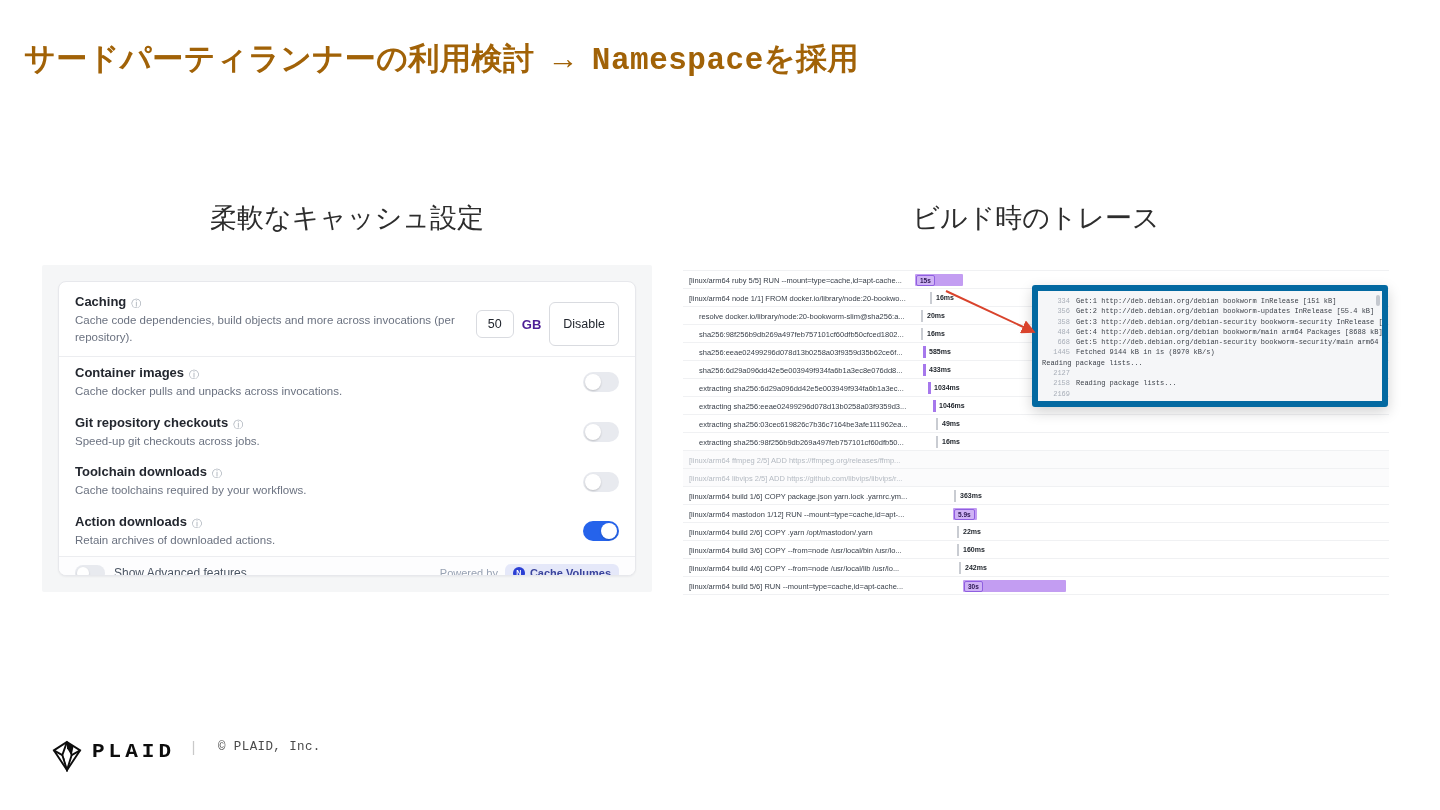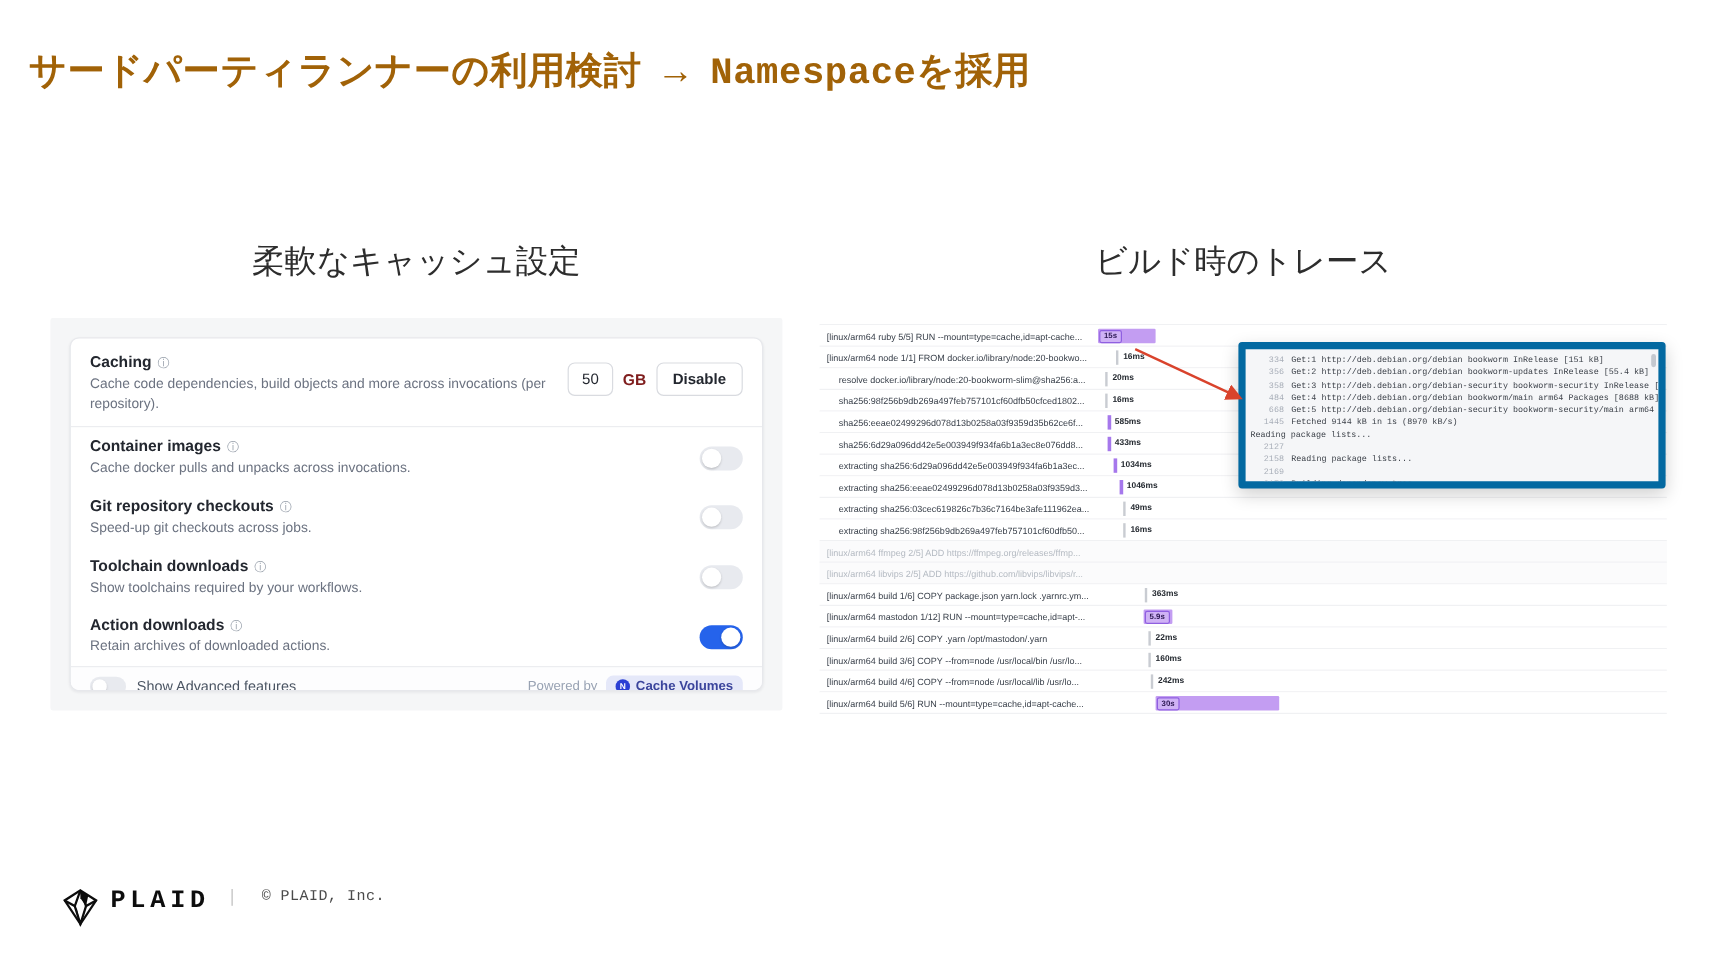--- a/index.html
+++ b/index.html
@@ -34,24 +34,24 @@
   .sec-title-row { display:flex; align-items:flex-end; gap:5px; }
   .sec-title { font-size:13px; font-weight:bold; color:#23272f; }
   .info-icon { font-size:10px; color:#98a0ab; line-height:1; }
   .sec-desc { font-size:11.5px; color:#6b7280; line-height:1.45; margin-top:3px; max-width:400px; }
   .sec-controls { display:flex; align-items:center; gap:8px; padding-top:8px; }
   .size-input {
     display:inline-flex; width:38px; height:28px; align-items:center; justify-content:center;
     background:#fff; border:1px solid #d9dbe0; border-radius:6px;
     font-size:12.5px; color:#23272f;
   }
-  .unit { font-size:13px; font-weight:bold; color:#7f1d1d; }
+  .unit { font-size:13px; font-weight:bold; color:#4c1d95; }
   .disable-btn {
-    height:28px; padding:1px 13px; background:#fff; border:1px solid #d9dbe0; border-radius:6px;
-    font-size:12.5px; font-weight:bold; color:#23272f; font-family:inherit; cursor:pointer;
+    height:44px; padding:1px 13px; background:#fff; border:1px solid #d9dbe0; border-radius:6px;
+    font-size:12.5px; font-weight:normal; color:#23272f; font-family:inherit; cursor:pointer;
   }
   .toggle-rows { flex:1; }
   .set-row {
     display:flex; justify-content:space-between; align-items:center; padding:8px 16px 7px 16px;
   }
   .toggle {
     position:relative; display:inline-block; width:36px; height:20px; border-radius:10px;
     background:#e8eaef; flex:none; cursor:pointer;
   }
   .toggle .knob {
@@ -178,21 +178,21 @@
             <span class="toggle">
               <span class="knob"></span>
             </span>
           </div>
           <div class="set-row">
             <div>
               <div class="sec-title-row">
                 <span class="sec-title">Toolchain downloads</span>
                 <span class="info-icon">ⓘ</span>
               </div>
-              <div class="sec-desc">Show toolchains required by your workflows.</div>
+              <div class="sec-desc">Cache toolchains required by your workflows.</div>
             </div>
             <span class="toggle">
               <span class="knob"></span>
             </span>
           </div>
           <div class="set-row">
             <div>
               <div class="sec-title-row">
                 <span class="sec-title">Action downloads</span>
                 <span class="info-icon">ⓘ</span>

